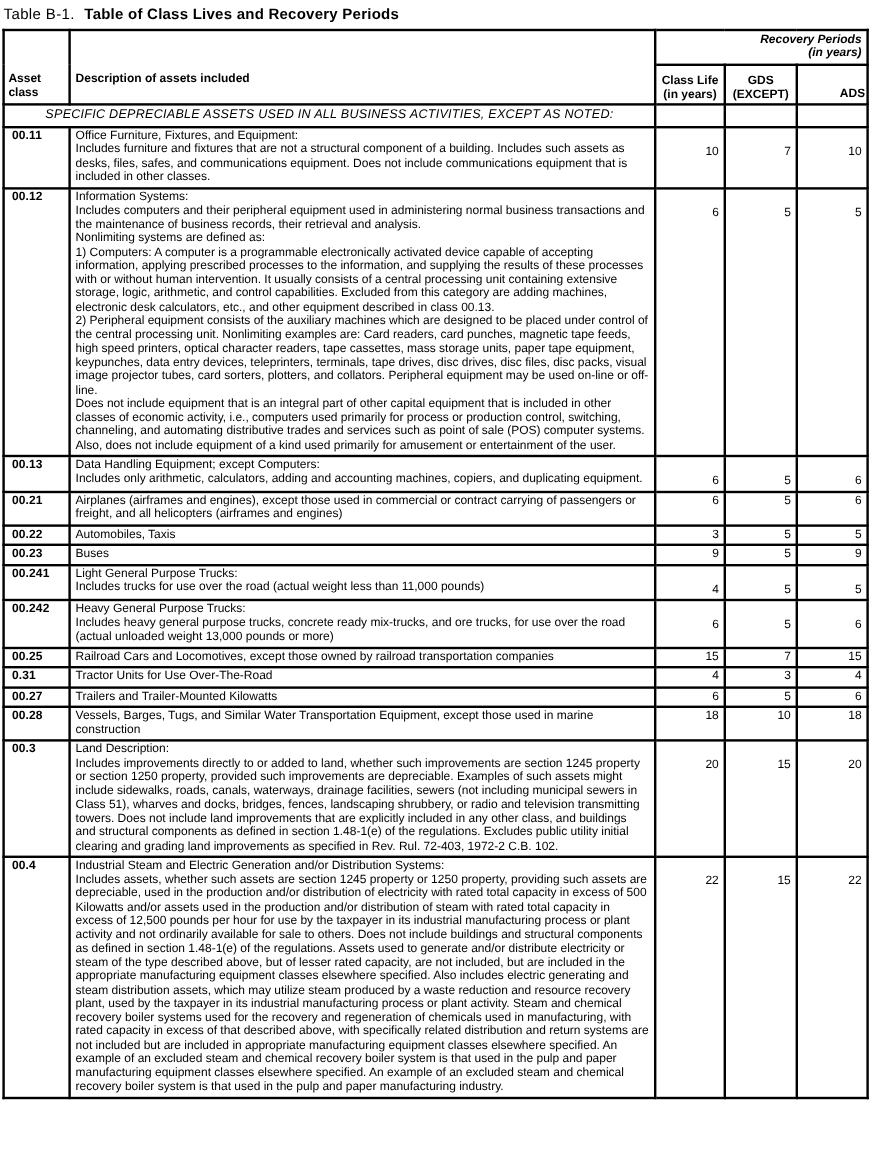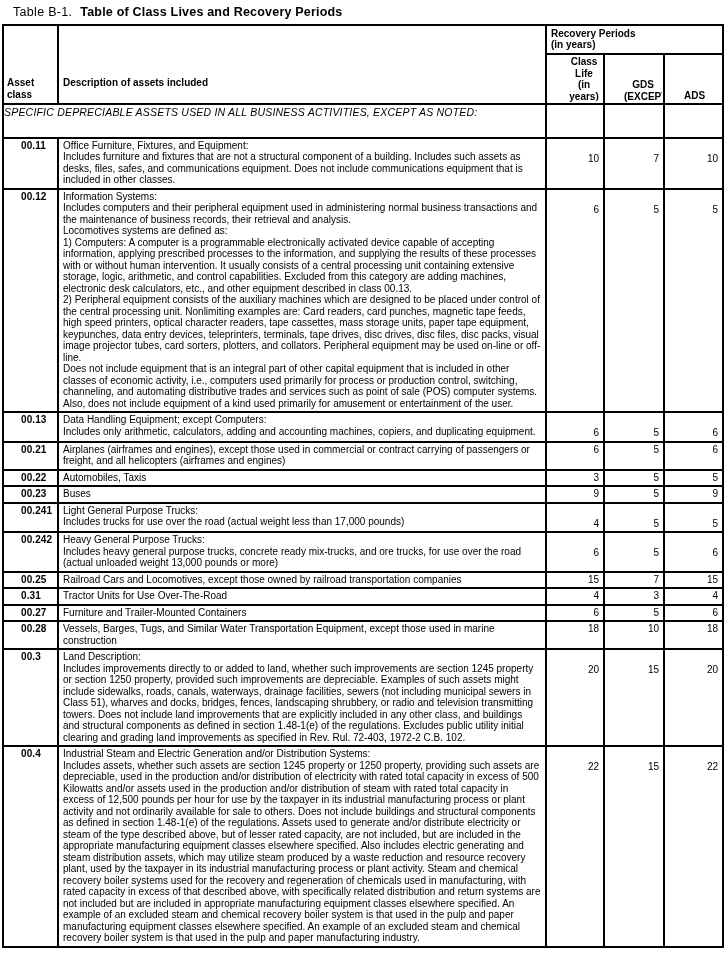--- a/index.html
+++ b/index.html
@@ -4,42 +4,42 @@
 <style>
   html, body { margin: 0; padding: 0; background: #fff; }
   body {
     width: 725px; height: 968px;
     font-family: "Liberation Sans", sans-serif;
     color: #000;
     overflow: hidden;
   }
   .page { padding: 3px 0 0 2px; }
 
-  .doc-title { font-size: 12.5px; margin: 2px 0 5px 11px; white-space: nowrap; }
+  .doc-title { font-size: 12.5px; margin: 2px 0 5px 1px; white-space: nowrap; }
   .doc-title .prefix { font-weight: 400; margin-right: 8px; letter-spacing: 0.3px; }
   .doc-title .main   { font-weight: 700; letter-spacing: 0.2px; }
 
   table.b1 { border-collapse: collapse; table-layout: fixed; width: 720px; }
   .b1 th, .b1 td {
     border: 2px solid #000;
     font-size: 10px; line-height: 11.5px;
     padding: 1px 4px 2px 4px;
     vertical-align: top; text-align: left; font-weight: 400;
     overflow: hidden;
   }
   .b1 th { font-weight: 700; }
   th.h-asset { vertical-align: bottom; white-space: pre-line; padding-bottom: 3px; padding-left: 3px; }
   th.h-desc  { vertical-align: bottom; padding-bottom: 15px; }
-  th.h-group { text-align: left; vertical-align: middle; white-space: pre-line; height: 24px; }
-  th.h-sub   { text-align: center; vertical-align: bottom; white-space: pre-line; height: 28px; padding-bottom: 1px; padding-left: 19px; padding-right: 1px; border-radius: 11px; }
-  th.h-ads   { text-align: left; vertical-align: bottom; padding-bottom: 2px; }
-
-  tr.note-row td { font-style: italic; font-size: 10.5px; letter-spacing: 0.2px; padding: 2px 0 18px 0; }
-
-  td.cell-class { font-weight: 700; padding-left: 17px; letter-spacing: 0.1px; margin-top: 13px; }
+  th.h-group { text-align: right; vertical-align: middle; white-space: pre-line; height: 24px; font-style: italic; }
+  th.h-sub   { text-align: center; vertical-align: bottom; white-space: pre-line; height: 28px; padding-bottom: 1px; padding-left: 1px; padding-right: 1px; border-radius: 11px; }
+  th.h-ads   { text-align: right; vertical-align: bottom; padding-bottom: 2px; }
+
+  tr.note-row td { font-style: italic; text-align: center; font-size: 10.5px; letter-spacing: 0.2px; padding: 2px 0 3px 0; }
+
+  td.cell-class { font-weight: 700; padding-left: 6px; letter-spacing: 0.1px; margin-top: 13px; }
   td.cell-desc .desc-heading { font-weight: 400; }
   td.cell-desc .desc-para { margin: 0; }
   td.cell-val { text-align: right; }
   tr.has-body td.cell-val { padding-top: 14px; }
 </style>
 </head>
 <body>
 
 <div class="page">
 
@@ -86,21 +86,21 @@
           </td>
           <td class="cell-val">10</td>
           <td class="cell-val">7</td>
           <td class="cell-val">10</td>
         </tr>
         <tr class="data-row has-body">
           <td class="cell-class">00.12</td>
           <td class="cell-desc">
             <div class="desc-heading">Information Systems:</div>
             <div class="desc-para">Includes computers and their peripheral equipment used in administering normal business transactions and the maintenance of business records, their retrieval and analysis.</div>
-            <div class="desc-para">Locomotives systems are defined as:</div>
+            <div class="desc-para">Nonlimiting systems are defined as:</div>
             <div class="desc-para">1) Computers: A computer is a programmable electronically activated device capable of accepting information, applying prescribed processes to the information, and supplying the results of these processes with or without human intervention. It usually consists of a central processing unit containing extensive storage, logic, arithmetic, and control capabilities. Excluded from this category are adding machines, electronic desk calculators, etc., and other equipment described in class 00.13.</div>
             <div class="desc-para">2) Peripheral equipment consists of the auxiliary machines which are designed to be placed under control of the central processing unit. Nonlimiting examples are: Card readers, card punches, magnetic tape feeds, high speed printers, optical character readers, tape cassettes, mass storage units, paper tape equipment, keypunches, data entry devices, teleprinters, terminals, tape drives, disc drives, disc files, disc packs, visual image projector tubes, card sorters, plotters, and collators. Peripheral equipment may be used on-line or off-line.</div>
             <div class="desc-para">Does not include equipment that is an integral part of other capital equipment that is included in other classes of economic activity, i.e., computers used primarily for process or production control, switching, channeling, and automating distributive trades and services such as point of sale (POS) computer systems. Also, does not include equipment of a kind used primarily for amusement or entertainment of the user.</div>
           </td>
           <td class="cell-val">6</td>
           <td class="cell-val">5</td>
           <td class="cell-val">5</td>
         </tr>
         <tr class="data-row has-body">
           <td class="cell-class">00.13</td>
@@ -136,21 +136,21 @@
             <div class="desc-heading">Buses</div>
           </td>
           <td class="cell-val">9</td>
           <td class="cell-val">5</td>
           <td class="cell-val">9</td>
         </tr>
         <tr class="data-row has-body">
           <td class="cell-class">00.241</td>
           <td class="cell-desc">
             <div class="desc-heading">Light General Purpose Trucks:</div>
-            <div class="desc-para">Includes trucks for use over the road (actual weight less than 17,000 pounds)</div>
+            <div class="desc-para">Includes trucks for use over the road (actual weight less than 11,000 pounds)</div>
           </td>
           <td class="cell-val">4</td>
           <td class="cell-val">5</td>
           <td class="cell-val">5</td>
         </tr>
         <tr class="data-row has-body">
           <td class="cell-class">00.242</td>
           <td class="cell-desc">
             <div class="desc-heading">Heavy General Purpose Trucks:</div>
             <div class="desc-para">Includes heavy general purpose trucks, concrete ready mix-trucks, and ore trucks, for use over the road (actual unloaded weight 13,000 pounds or more)</div>
@@ -173,21 +173,21 @@
           <td class="cell-desc">
             <div class="desc-heading">Tractor Units for Use Over-The-Road</div>
           </td>
           <td class="cell-val">4</td>
           <td class="cell-val">3</td>
           <td class="cell-val">4</td>
         </tr>
         <tr class="data-row">
           <td class="cell-class">00.27</td>
           <td class="cell-desc">
-            <div class="desc-heading">Furniture and Trailer-Mounted Containers</div>
+            <div class="desc-heading">Trailers and Trailer-Mounted Kilowatts</div>
           </td>
           <td class="cell-val">6</td>
           <td class="cell-val">5</td>
           <td class="cell-val">6</td>
         </tr>
         <tr class="data-row">
           <td class="cell-class">00.28</td>
           <td class="cell-desc">
             <div class="desc-heading">Vessels, Barges, Tugs, and Similar Water Transportation Equipment, except those used in marine construction</div>
           </td>

